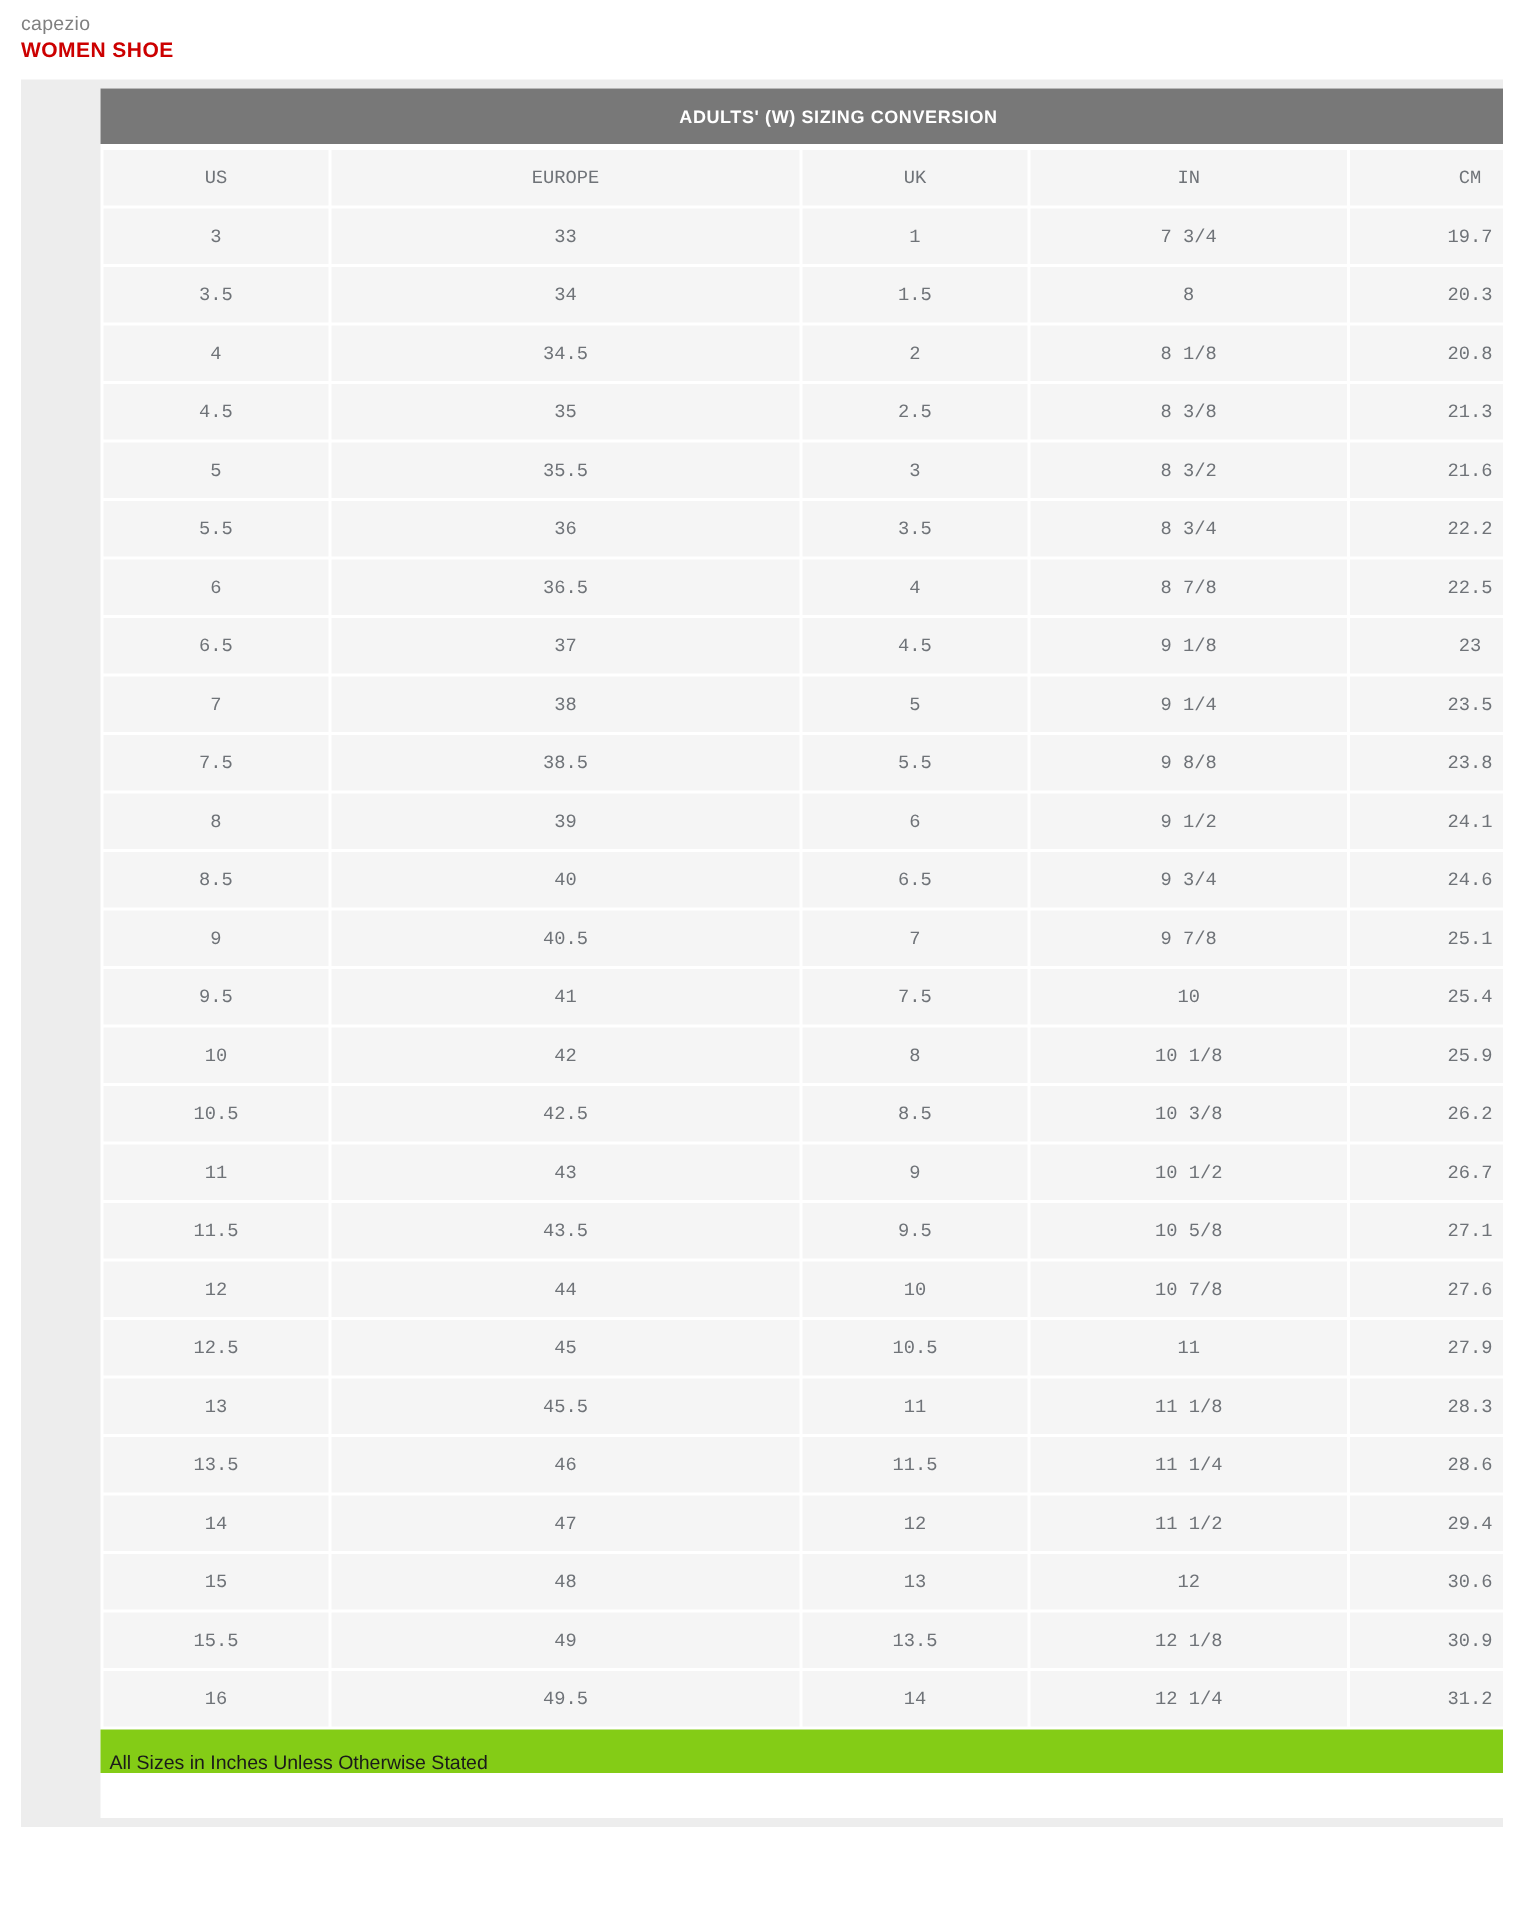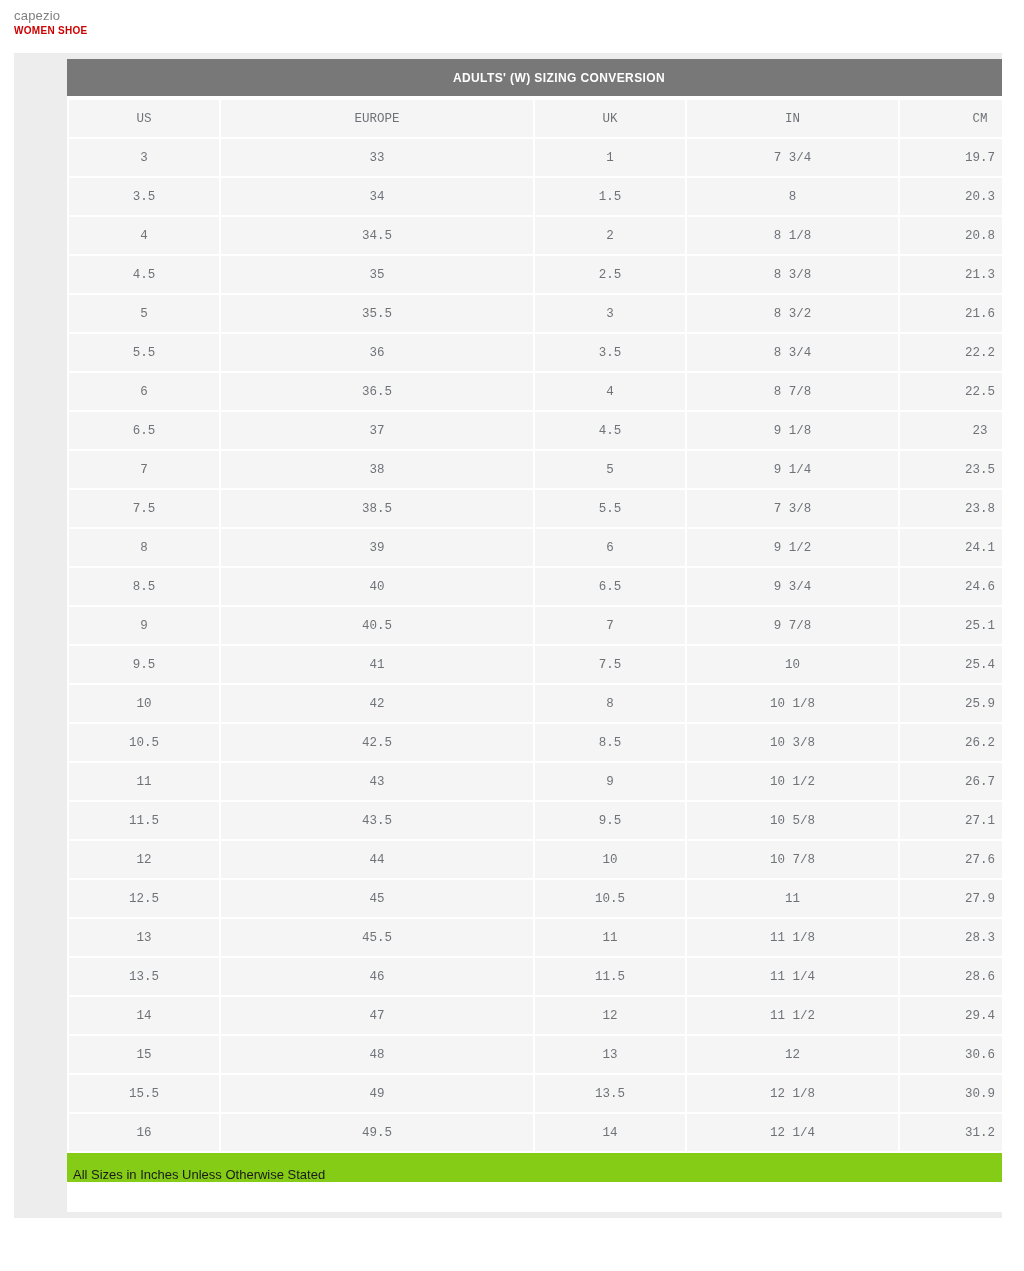--- a/index.html
+++ b/index.html
@@ -22,21 +22,21 @@
     padding: 8px 0 0 14px;
     line-height: 1.25;
   }
   .brand-name {
     font-size: 13px;
     color: #808080;
     letter-spacing: 0.2px;
     display: block;
   }
   .brand-product {
-    font-size: 10px;
+    font-size: 14px;
     font-weight: bold;
     color: #cc0000;
     letter-spacing: 0.3px;
     display: block;
     margin-top: 1px;
   }
 
   
   .frame {
     position: absolute;
@@ -198,21 +198,21 @@
               <td>7</td>
               <td>38</td>
               <td>5</td>
               <td>9 1/4</td>
               <td>23.5</td>
             </tr>
             <tr>
               <td>7.5</td>
               <td>38.5</td>
               <td>5.5</td>
-              <td>7 3/8</td>
+              <td>9 8/8</td>
               <td>23.8</td>
             </tr>
             <tr>
               <td>8</td>
               <td>39</td>
               <td>6</td>
               <td>9 1/2</td>
               <td>24.1</td>
             </tr>
             <tr>

